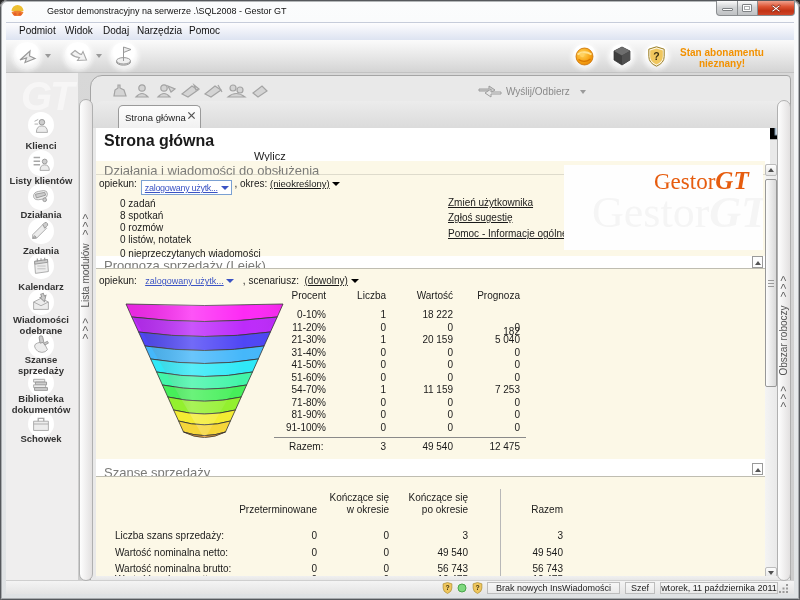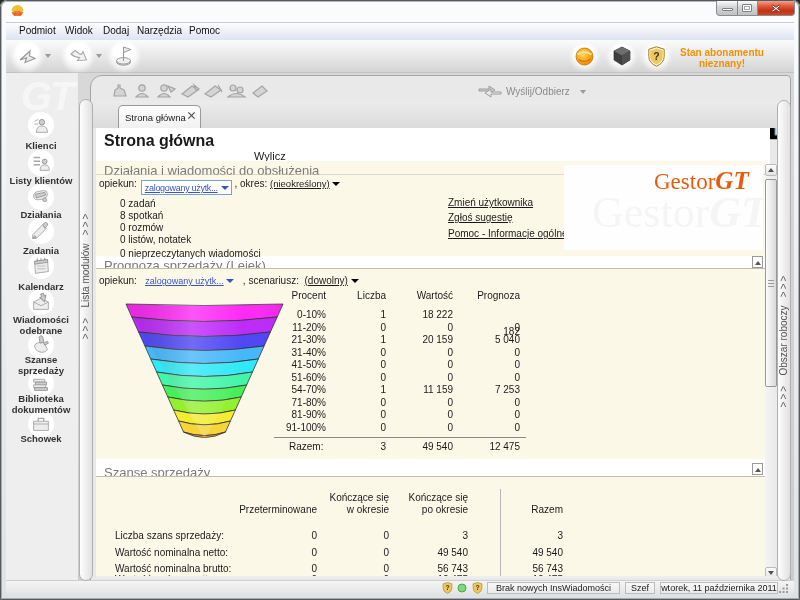--- a/index.html
+++ b/index.html
@@ -56,20 +56,21 @@
 <body>
 <div id="win">
   <div id="frame"></div>
   <svg class="abs" style="left:9px;top:3px" width="17" height="17" viewBox="0 0 17 17">
     <circle cx="8.5" cy="8.5" r="8" fill="#fff" opacity="0.75"></circle>
     <path d="M2.5 8 A6 6 0 0 1 14.5 8 Z" fill="#eec032"></path>
     <path d="M2.5 9 Q8.5 6.5 14.5 9 Q13 13.5 8.5 13 Q4 13.5 2.5 9 Z" fill="#ef8030"></path>
     <circle cx="6" cy="11.2" r="1.6" fill="#e65f2b"></circle>
     <circle cx="11" cy="11.2" r="1.6" fill="#e65f2b"></circle>
   </svg>
+  <div id="titletext">Gestor demonstracyjny na serwerze .\SQL2008 - Gestor GT</div>
   <div id="wbtns">
     <div class="wbtn min">
         <div class="abs" style="left:5px;top:7px;width:11px;height:3px;background:#fdfdfd;border:1px solid #7e8184;border-radius:1px"></div>
       </div>
     <div class="wbtn max">
         <div class="abs" style="left:4px;top:3px;width:10px;height:8px;border:1px solid #7e8184;background:#fdfdfd;border-radius:1px">
           <div class="abs" style="left:1px;top:1px;width:6px;height:4px;border:1px solid #a8abad"></div>
         </div>
       </div>
     <div class="wbtn close">

